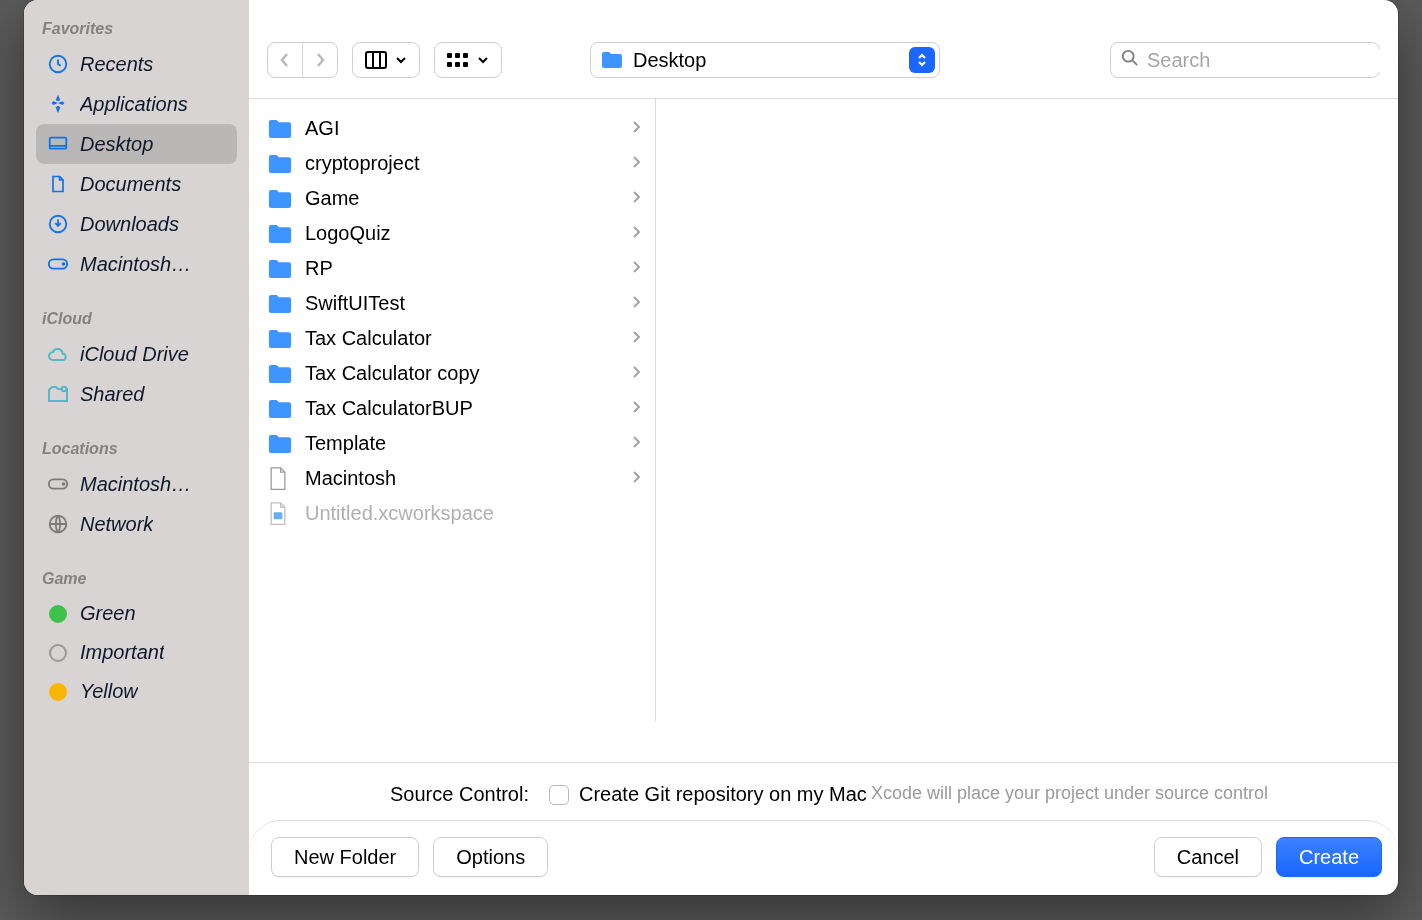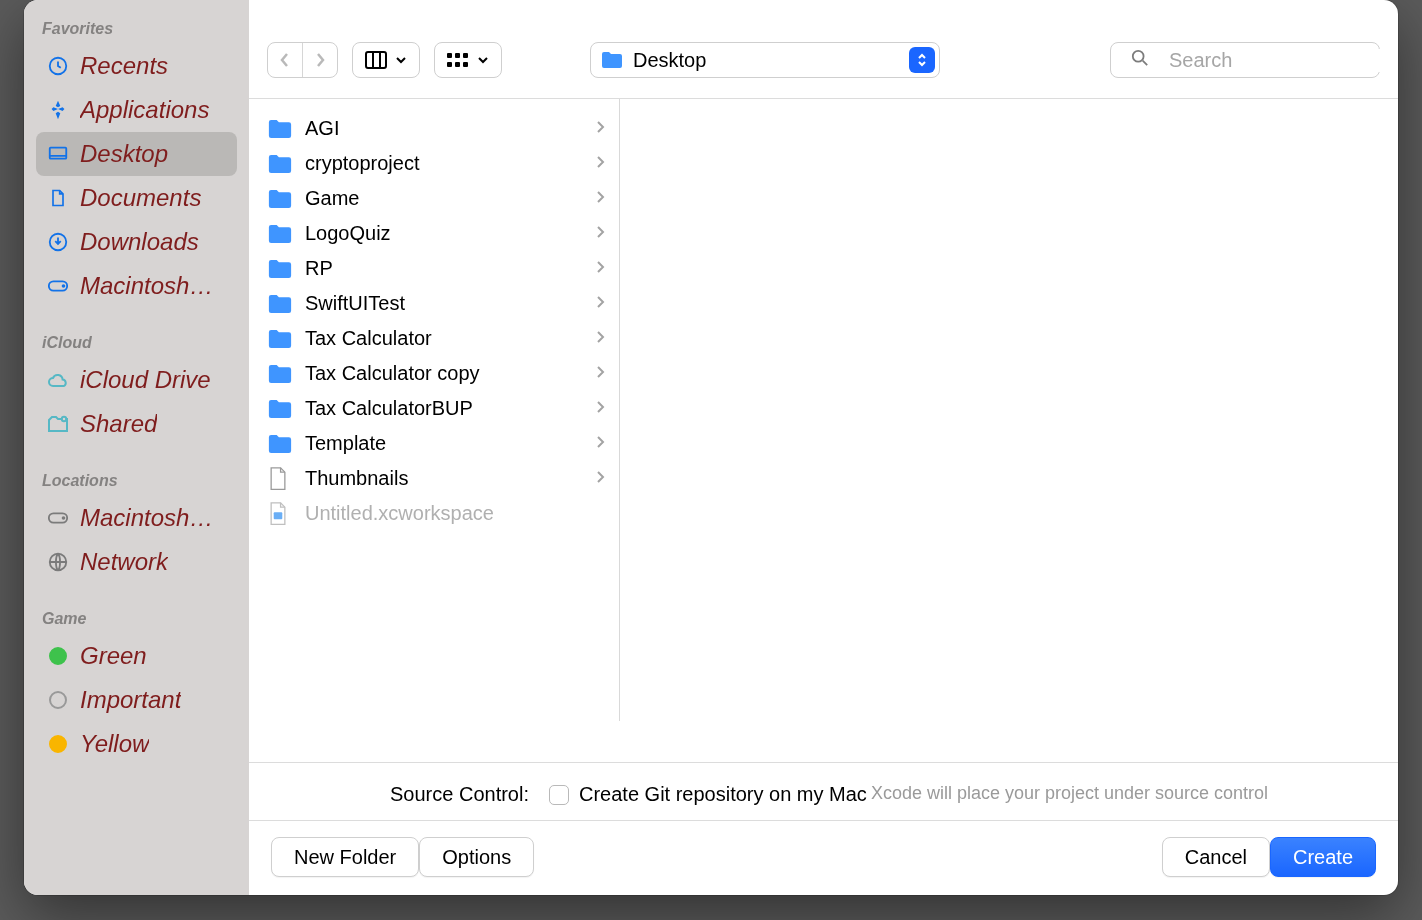--- a/index.html
+++ b/index.html
@@ -47,21 +47,21 @@
   align-items: center;
   gap: 10px;
   padding: 8px 10px;
   border-radius: 8px;
   cursor: default;
   white-space: nowrap;
   overflow: hidden;
 }
 .sidebar .item.selected { background: #bab8b6; }
 .sidebar .item .sicon { width: 24px; height: 24px; display:flex; align-items:center; justify-content:center; color:#1272e8; }
-.sidebar .item span.lbl { font-size: 24px; color:#7f1d1d; overflow:hidden; text-overflow: ellipsis; }
+.sidebar .item span.lbl { font-size: 20px; color:#0f172a; overflow:hidden; text-overflow: ellipsis; }
 
 .tag-dot { width: 18px; height: 18px; border-radius: 50%; border: 2px solid #888; margin-left:3px; margin-right:3px;}
 .tag-green { background:#3ec24c; border-color:#3ec24c;}
 .tag-yellow { background:#f9b500; border-color:#f9b500;}
 .tag-clear { background:transparent; border-color:#999; }
 
 
 .main {
   flex: 1;
   display: flex;
@@ -112,34 +112,34 @@
 .location .folder-mini { color:#3f95ff; display:flex; }
 .location .loc-text { font-size: 20px; color:#000; flex:1; }
 .location .stepper {
   width: 26px; height: 26px; border-radius:6px; background:#1a66ff;
   display:flex; flex-direction:column; align-items:center; justify-content:center; color:#fff;
 }
 .searchbox {
   margin-left: auto;
   width: 270px; height: 36px;
   border: 1px solid #cfcfcf; border-radius: 8px;
-  display:flex; align-items:center; padding: 0 20px; gap: 20px;
+  display:flex; align-items:center; padding: 0 10px; gap: 8px;
 }
 .searchbox input {
   border:none; outline:none; font-size: 20px; flex:1; color:#555;
 }
 .searchbox input::placeholder { color:#a6a6a6; }
 .searchbox .mag { color:#7c7c7c; }
 
 
 .columns {
   flex:1; display:flex; overflow:hidden;
 }
 .column {
-  width: 371px; border-right: 1px solid #d9d9d9; padding: 12px 0; overflow-y:auto;
+  width: 407px; border-right: 1px solid #d9d9d9; padding: 12px 0; overflow-y:auto;
 }
 .column.empty { flex:1; border-right: none; }
 .frow {
   display:flex; align-items:center;
   padding: 6px 14px 6px 18px; gap: 12px;
   cursor:default;
 }
 .frow .ficon { width:26px; height:22px; display:flex; align-items:center; color:#3f95ff;}
 .frow .fname { font-size: 20px; color:#000; flex:1; }
 .frow.dim .fname { color:#b0b0b0; }
@@ -156,22 +156,22 @@
 .strip .chkwrap { display:flex; flex-direction:row; gap:4px;}
 .strip label.chklabel { display:flex; align-items:center; gap:10px; font-size:20px; color:#000;}
 .strip .hint { font-size: 18px; color:#9a9a9a; }
 input[type="checkbox"].mac {
   appearance:none; width:20px; height:20px; border:1.5px solid #b9b9b9; border-radius:5px; background:#fff;
 }
 
 
 .footer {
   border-top: 1px solid #dcdcdc;
-  padding: 16px 22px 18px 22px;
-  display:flex; align-items:center; 
+  padding: 16px 16px 18px 22px;
+  display:flex; align-items:center; gap: 14px; border-radius: 32px;
 }
 .footer .spacer { flex:1; }
 .mac-btn {
   height: 40px; padding: 0 22px; border-radius: 8px; font-size: 20px;
   border: 1px solid #cfcfcf; background:#fff; color:#000; cursor:default;
   box-shadow: 0 1px 1px rgba(0,0,0,0.05);
 }
 .mac-btn.primary {
   background: linear-gradient(#3a82ff,#1a66ff);
   border-color:#1a66ff; color:#fff; font-weight:500;
@@ -488,21 +488,21 @@
                 <path d="M3 3l5 5-5 5"></path>
               </svg></span>
           </div>
           <div class="frow">
             <span class="ficon" style="color: rgb(154, 154, 154);">
               <svg width="22" height="24" viewBox="0 0 24 28" fill="#fff" stroke="#9a9a9a" stroke-width="1.5">
                 <path d="M4 1h11l5 5v20H4z"></path>
                 <path d="M15 1v5h5" fill="none"></path>
               </svg>
             </span>
-            <span class="fname">Thumbnails</span>
+            <span class="fname">Macintosh</span>
             <span class="chev"><svg width="10" height="16" viewBox="0 0 10 16" fill="none" stroke="currentColor" stroke-width="2">
                 <path d="M3 3l5 5-5 5"></path>
               </svg></span>
           </div>
           <div class="frow dim">
             <span class="ficon" style="color: rgb(191, 191, 191);">
               <svg width="22" height="24" viewBox="0 0 24 28" fill="#fff" stroke="#bfbfbf" stroke-width="1.5">
                 <path d="M4 1h11l5 5v20H4z"></path>
                 <path d="M15 1v5h5" fill="none"></path>
                 <rect x="7" y="12" width="10" height="8" rx="1" fill="#6aaef5" stroke="none"></rect>

